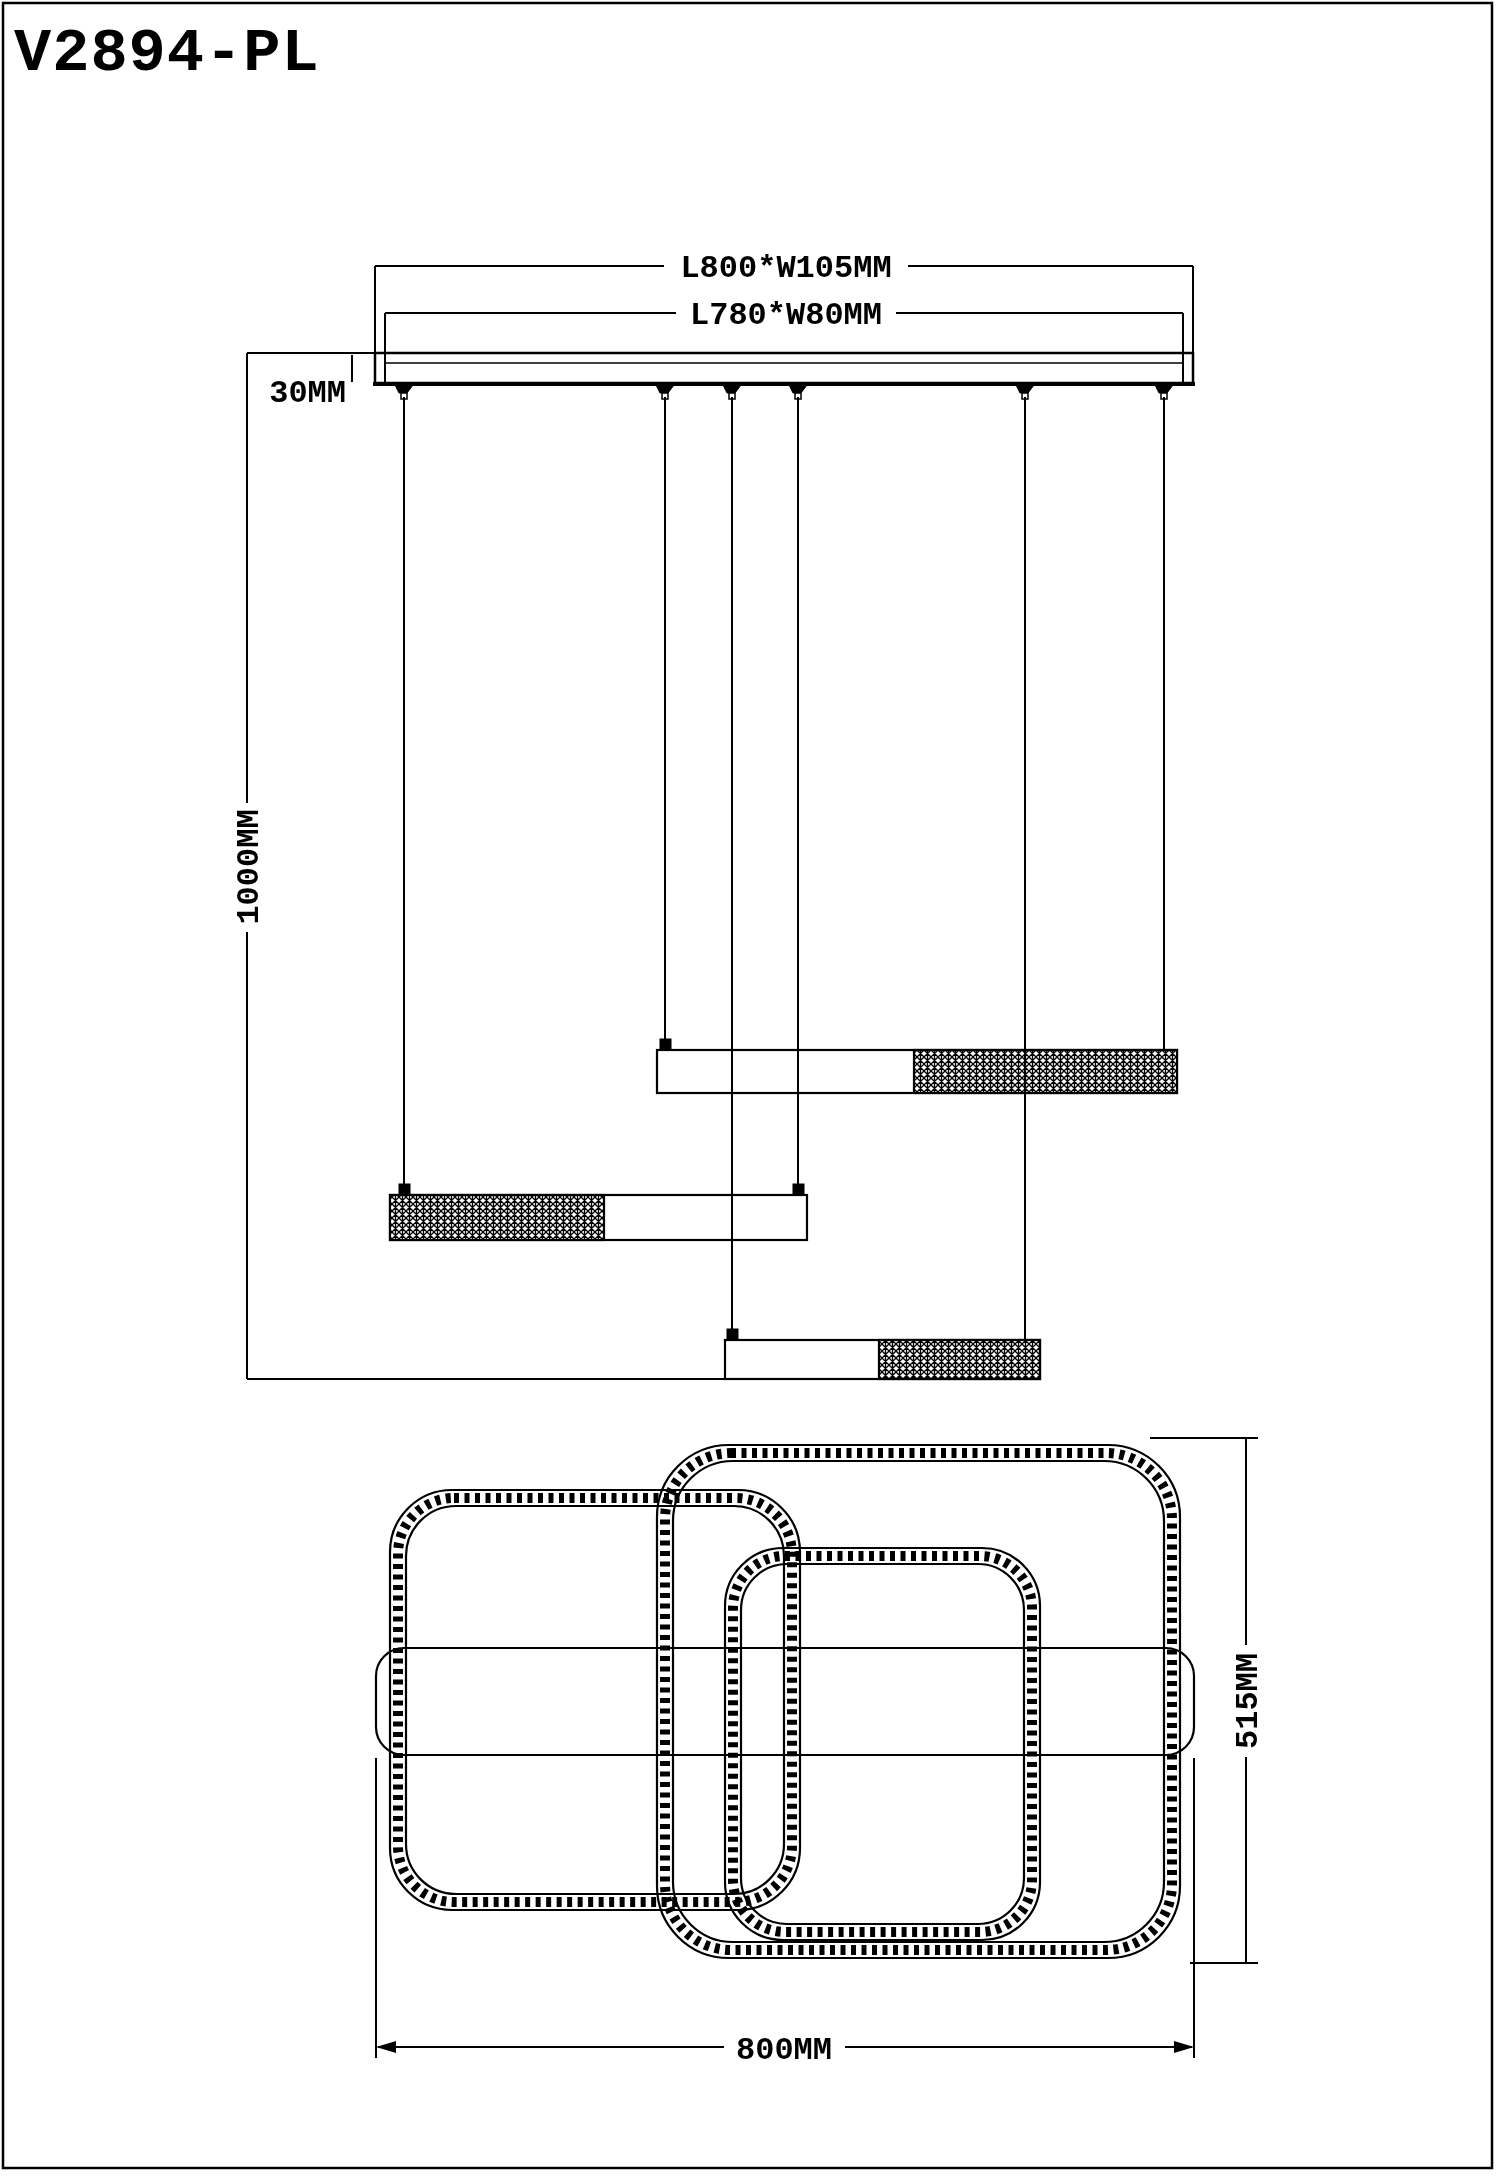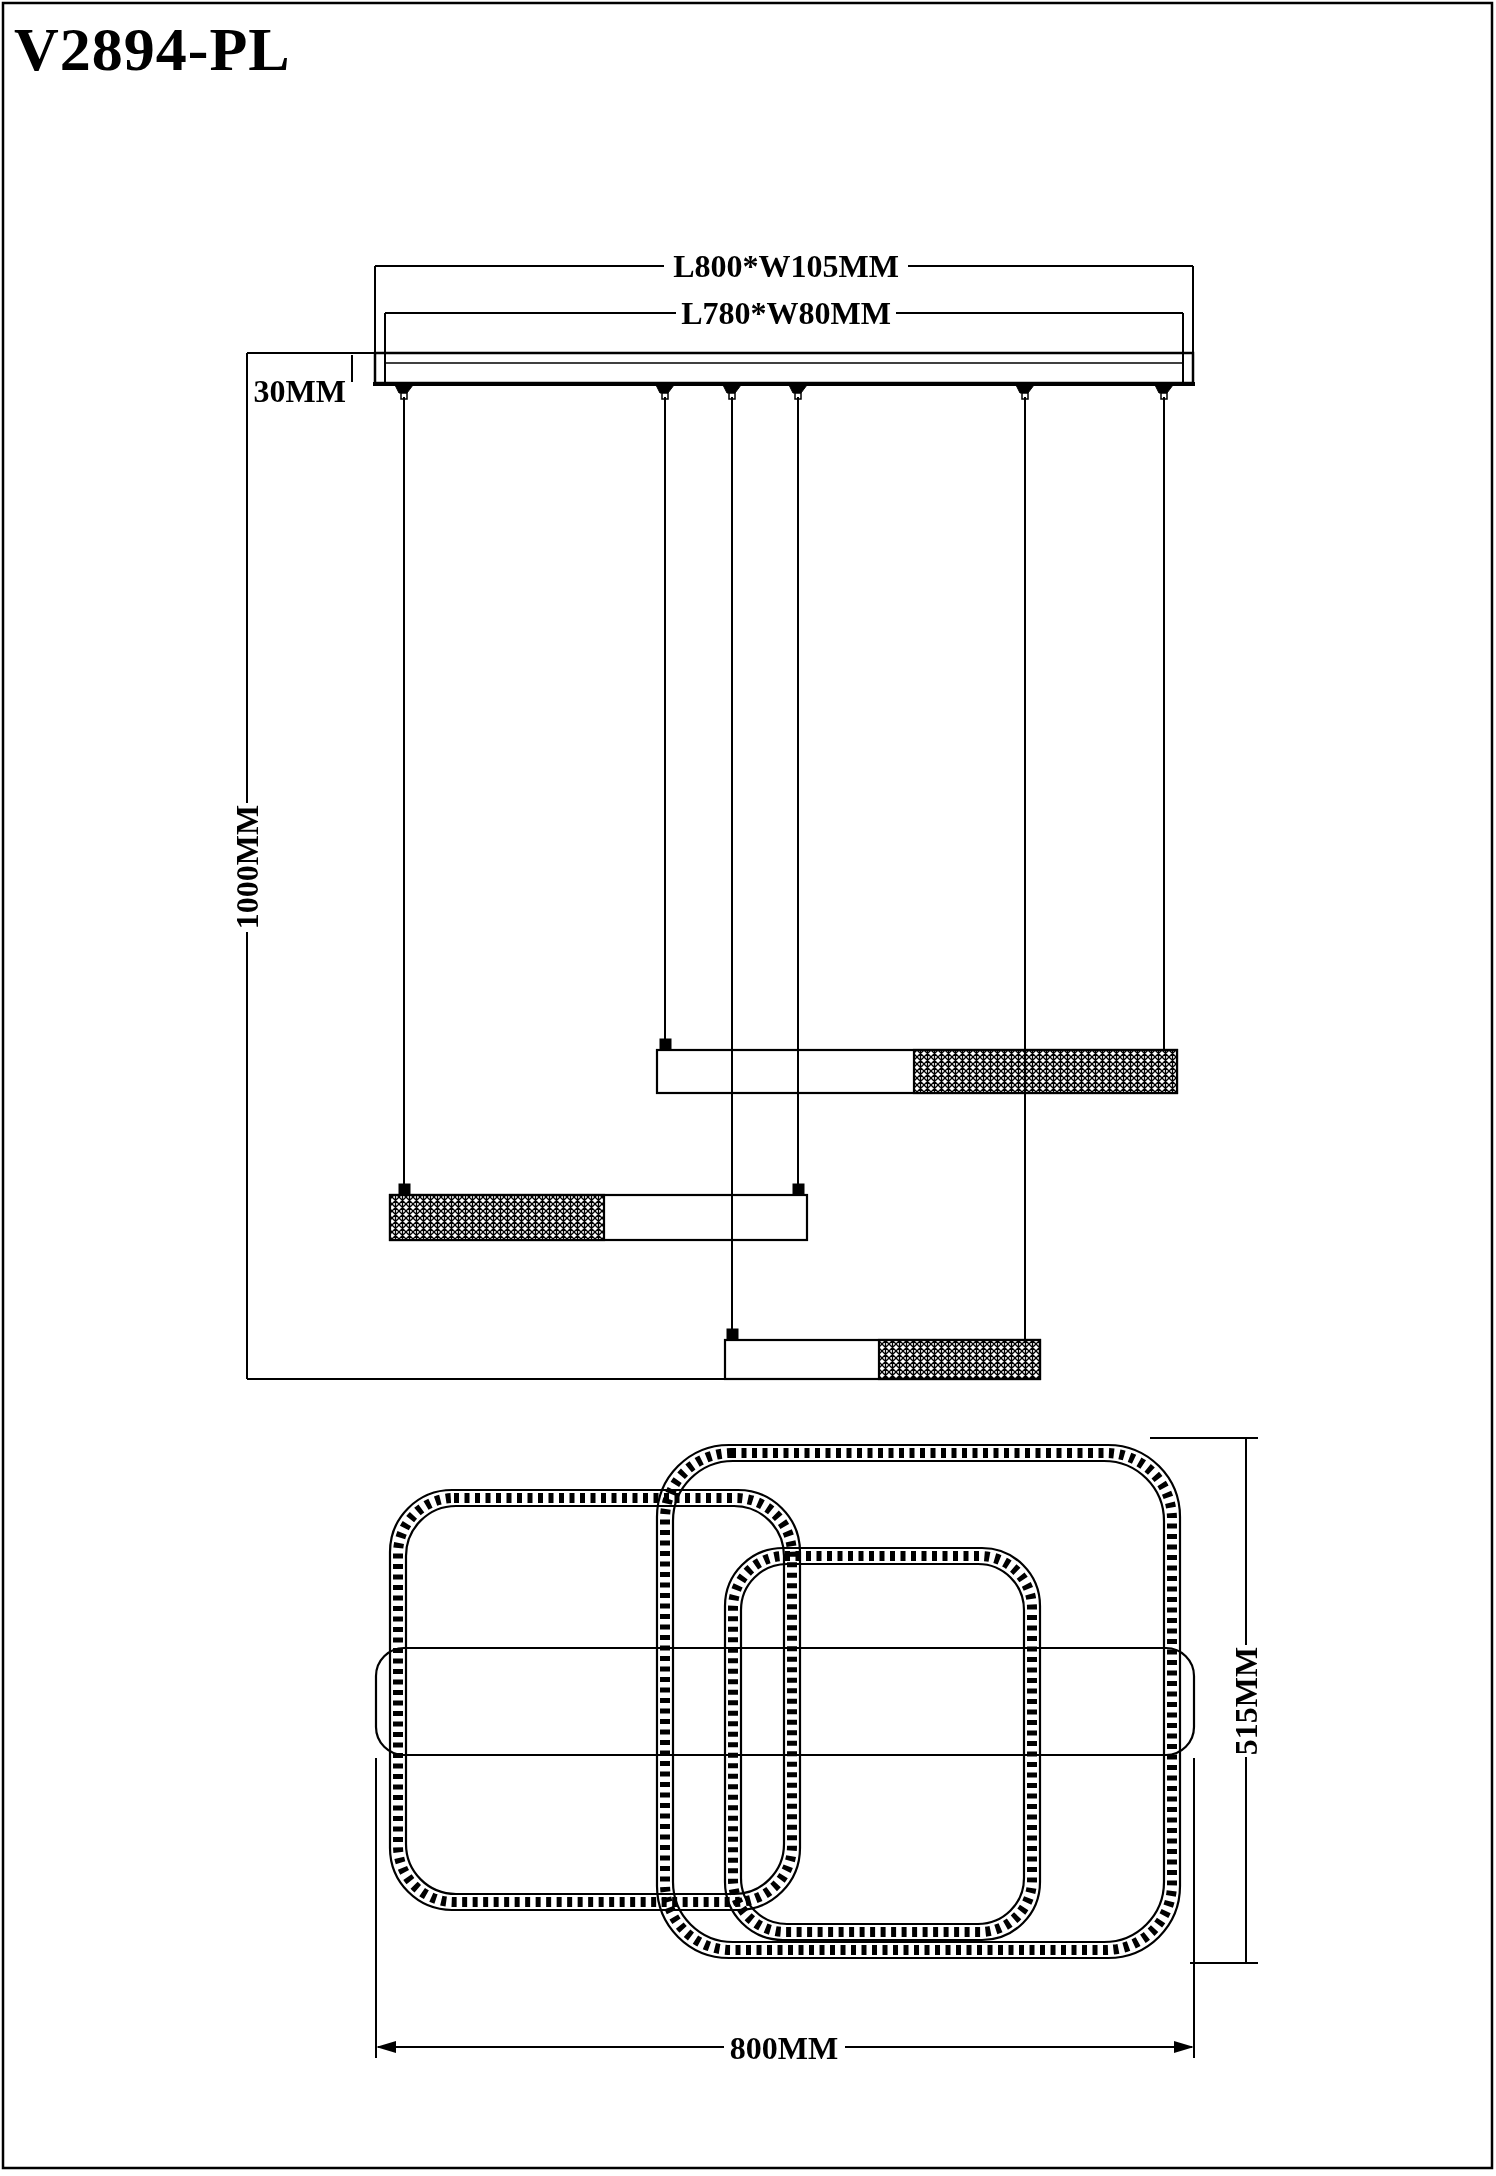--- a/index.html
+++ b/index.html
@@ -1,17 +1,17 @@
 <!DOCTYPE html>
 <html><head>
 <meta charset="utf-8">
 <style>
   html,body{margin:0;padding:0;background:#ffffff;}
   .page{position:relative;width:1496px;height:2176px;background:#fff;overflow:hidden;
-        font-family:Liberation Serif, serif;}
+        font-family:Liberation Mono, monospace;}
   svg{position:absolute;left:0;top:0;}
   text{fill:#000;}
   .title-text{font-size:62px;font-weight:bold;letter-spacing:1px;}
   .dim-text{font-size:32px;font-weight:bold;}
 </style>
 </head>
 <body>
 
 <div class="page">
 <svg width="1496" height="2176" viewBox="0 0 1496 2176">

